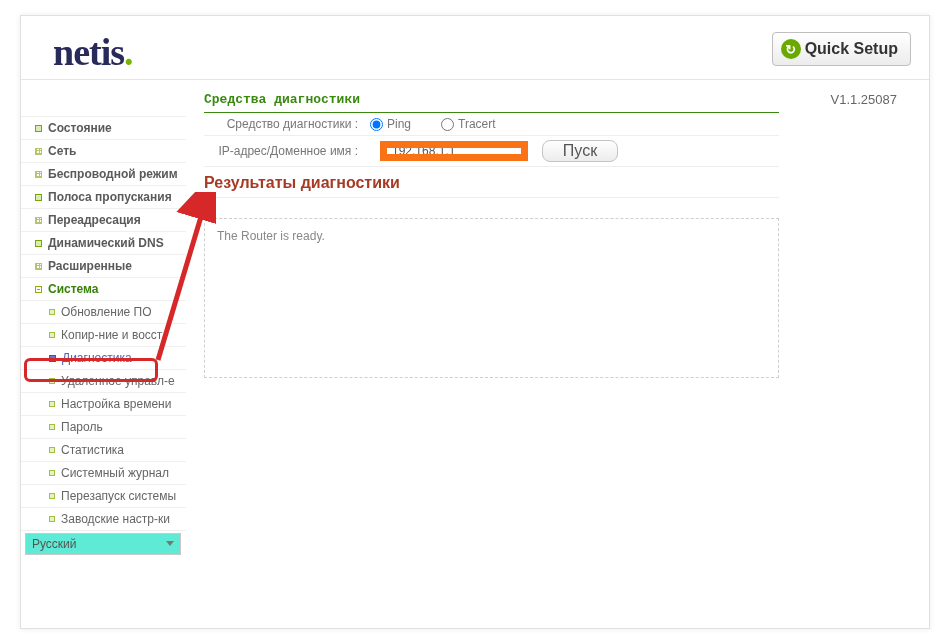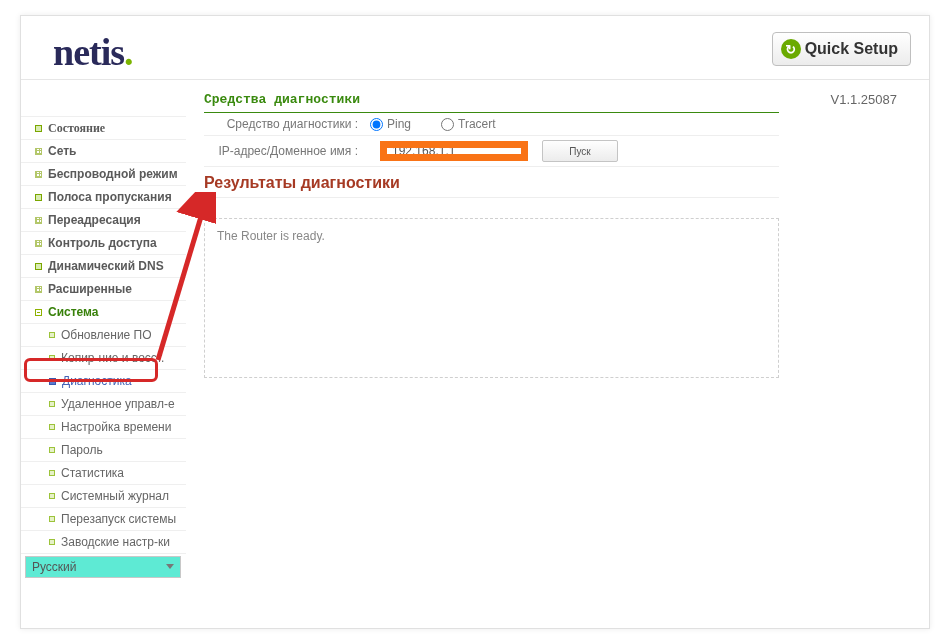--- a/index.html
+++ b/index.html
@@ -95,21 +95,21 @@
   background: #d9ecb2;
 }
 .bullet.grid {
   border-color: #b3c76a;
   background: repeating-linear-gradient(90deg,#b3c76a 0 1px, transparent 1px 3px), repeating-linear-gradient(0deg,#b3c76a 0 1px, transparent 1px 3px);
 }
 .bullet.minus { background: linear-gradient(#fff,#fff); border-color:#8db100; position:relative;}
 .bullet.minus::after{content:"";position:absolute;left:1px;right:1px;top:2px;height:1px;background:#8db100;}
 .bullet.sub { width:6px;height:6px; border-color:#9cc33a; background:#e6f1c8;}
 .bullet.sel { background:#5a7bd0;border-color:#3a5ab0;}
-.nav-top-border { border-top: 1px solid #efefef; font-family: Liberation Serif, serif; }
+.nav-top-border { border-top: 1px solid #efefef; }
 .highlight-box {
   position: absolute;
   left: 24px; top: 358px;
   width: 134px; height: 24px;
   border: 3px solid #d62828;
   border-radius: 6px;
   pointer-events: none;
   z-index: 10;
 }
 .arrow {
@@ -170,23 +170,23 @@
   border: 7px solid #f97316;
   padding: 0 5px;
   font-size: 12px;
   color:#555;
   margin-left:16px;
 }
 .btn {
   width: 76px; height: 22px;
   background: linear-gradient(#fefefe,#ececec);
   border: 1px solid #c4c4c4;
-  border-radius: 2px;
+  border-radius: 8px;
   margin-left: 14px;
-  font-size: 10px;
+  font-size: 16px;
   color:#555;
   cursor:pointer;
 }
 .result-title {
   color: #a63a24;
   font-weight: bold;
   font-size: 16px;
   border-bottom: 1px solid #eee;
   padding: 5px 0 5px 0;
   margin-top: 2px;
@@ -228,24 +228,20 @@
           <span class="bullet grid"></span>
           <span>Беспроводной режим</span>
         </div>
       <div class="nav-item">
           <span class="bullet"></span>
           <span>Полоса пропускания</span>
         </div>
       <div class="nav-item">
           <span class="bullet grid"></span>
           <span>Переадресация</span>
-        </div>
-      <div class="nav-item">
-          <span class="bullet grid"></span>
-          <span>Контроль доступа</span>
         </div>
       <div class="nav-item">
           <span class="bullet"></span>
           <span>Динамический DNS</span>
         </div>
       <div class="nav-item">
           <span class="bullet grid"></span>
           <span>Расширенные</span>
         </div>
       <div class="nav-item active">

